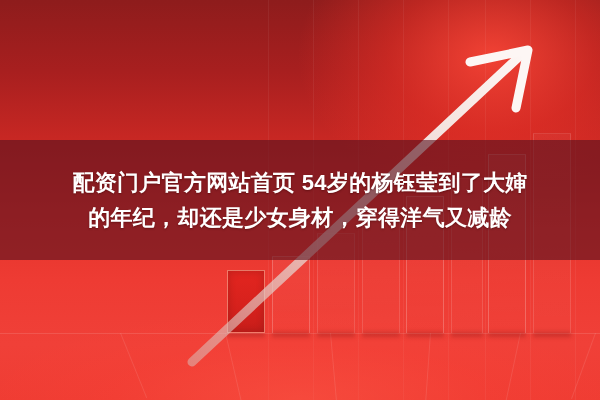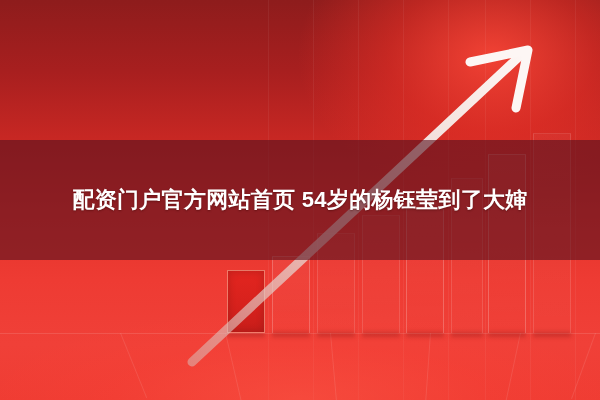--- a/index.html
+++ b/index.html
@@ -213,15 +213,16 @@
       </linearGradient>
     </defs>
     <path d="M 192 362 L 522 54" stroke="url(#arrowGrad)" stroke-width="9" stroke-linecap="round" fill="none"></path>
     <path d="M 470 62 L 528 50 L 516 108" stroke="#fdf6f4" stroke-width="9" stroke-linecap="round" stroke-linejoin="round" fill="none"></path>
   </svg>
 
   <div class="text-band"></div>
 
   <div class="caption">
     <div class="caption-line">配资门户官方网站首页 54岁的杨钰莹到了大婶</div>
+    <div class="caption-line">的年纪，却还是少女身材，穿得洋气又减龄</div>
   </div>
 
 </div>
 
 </body></html>

